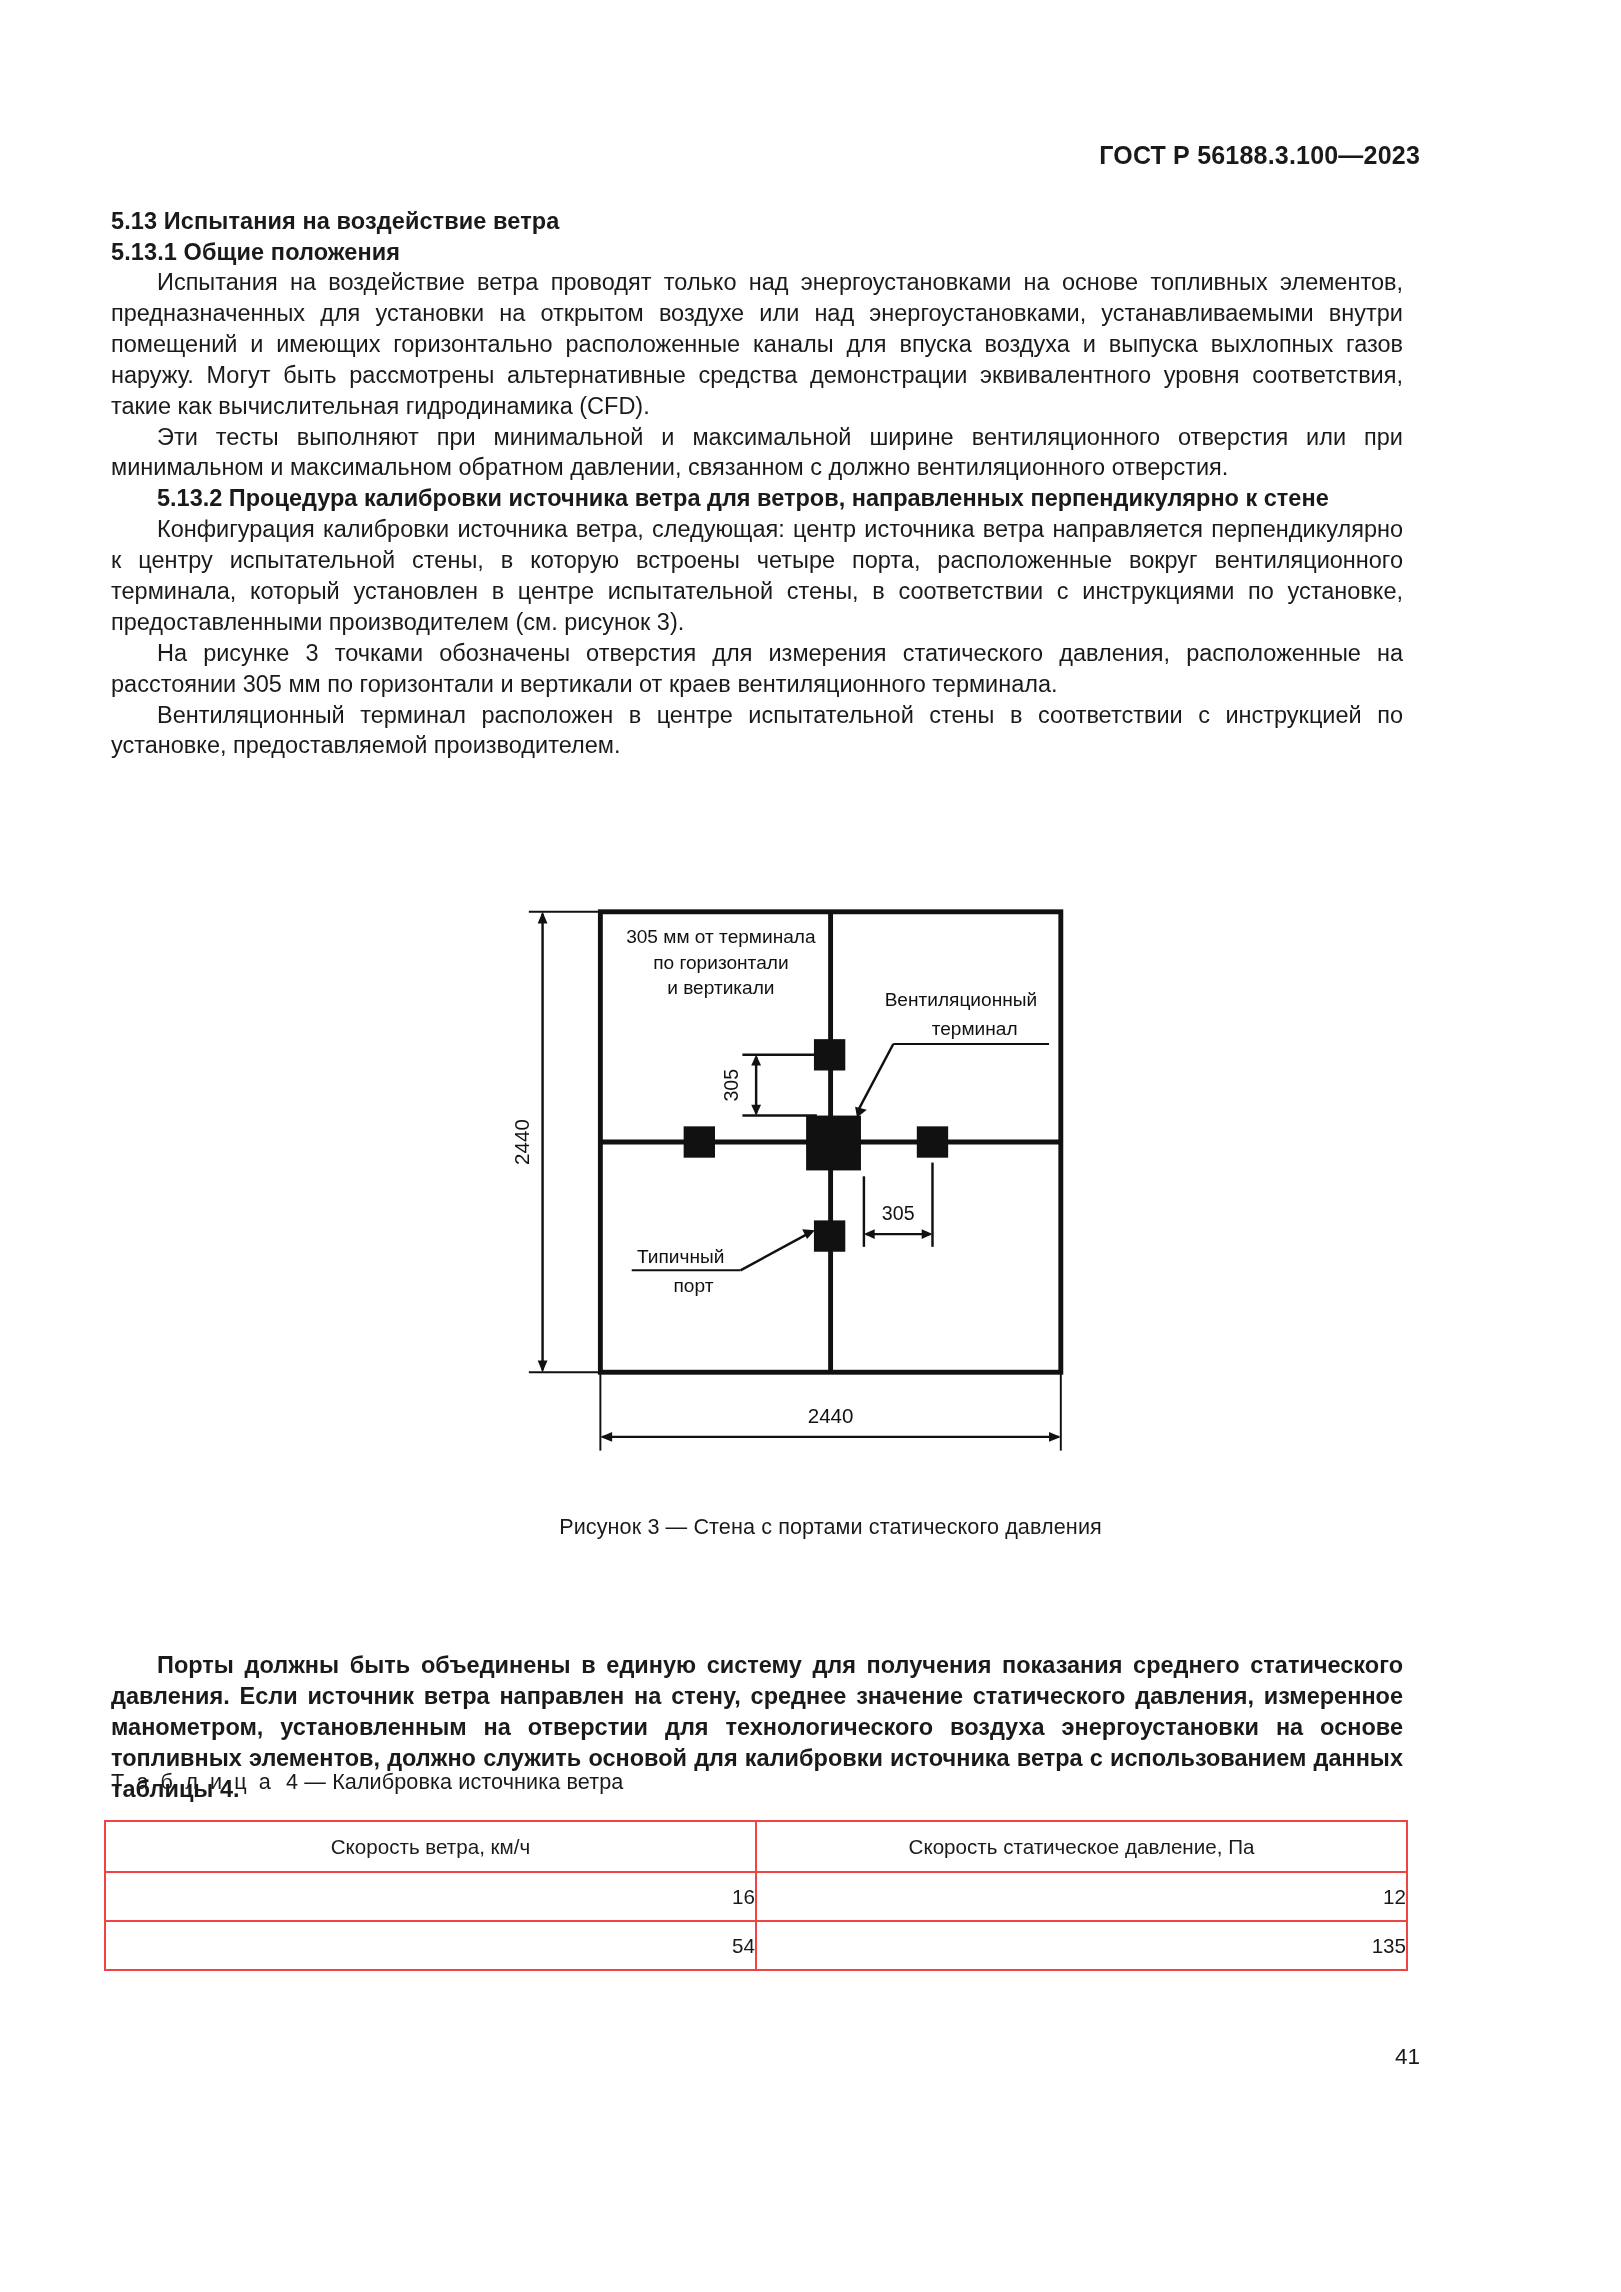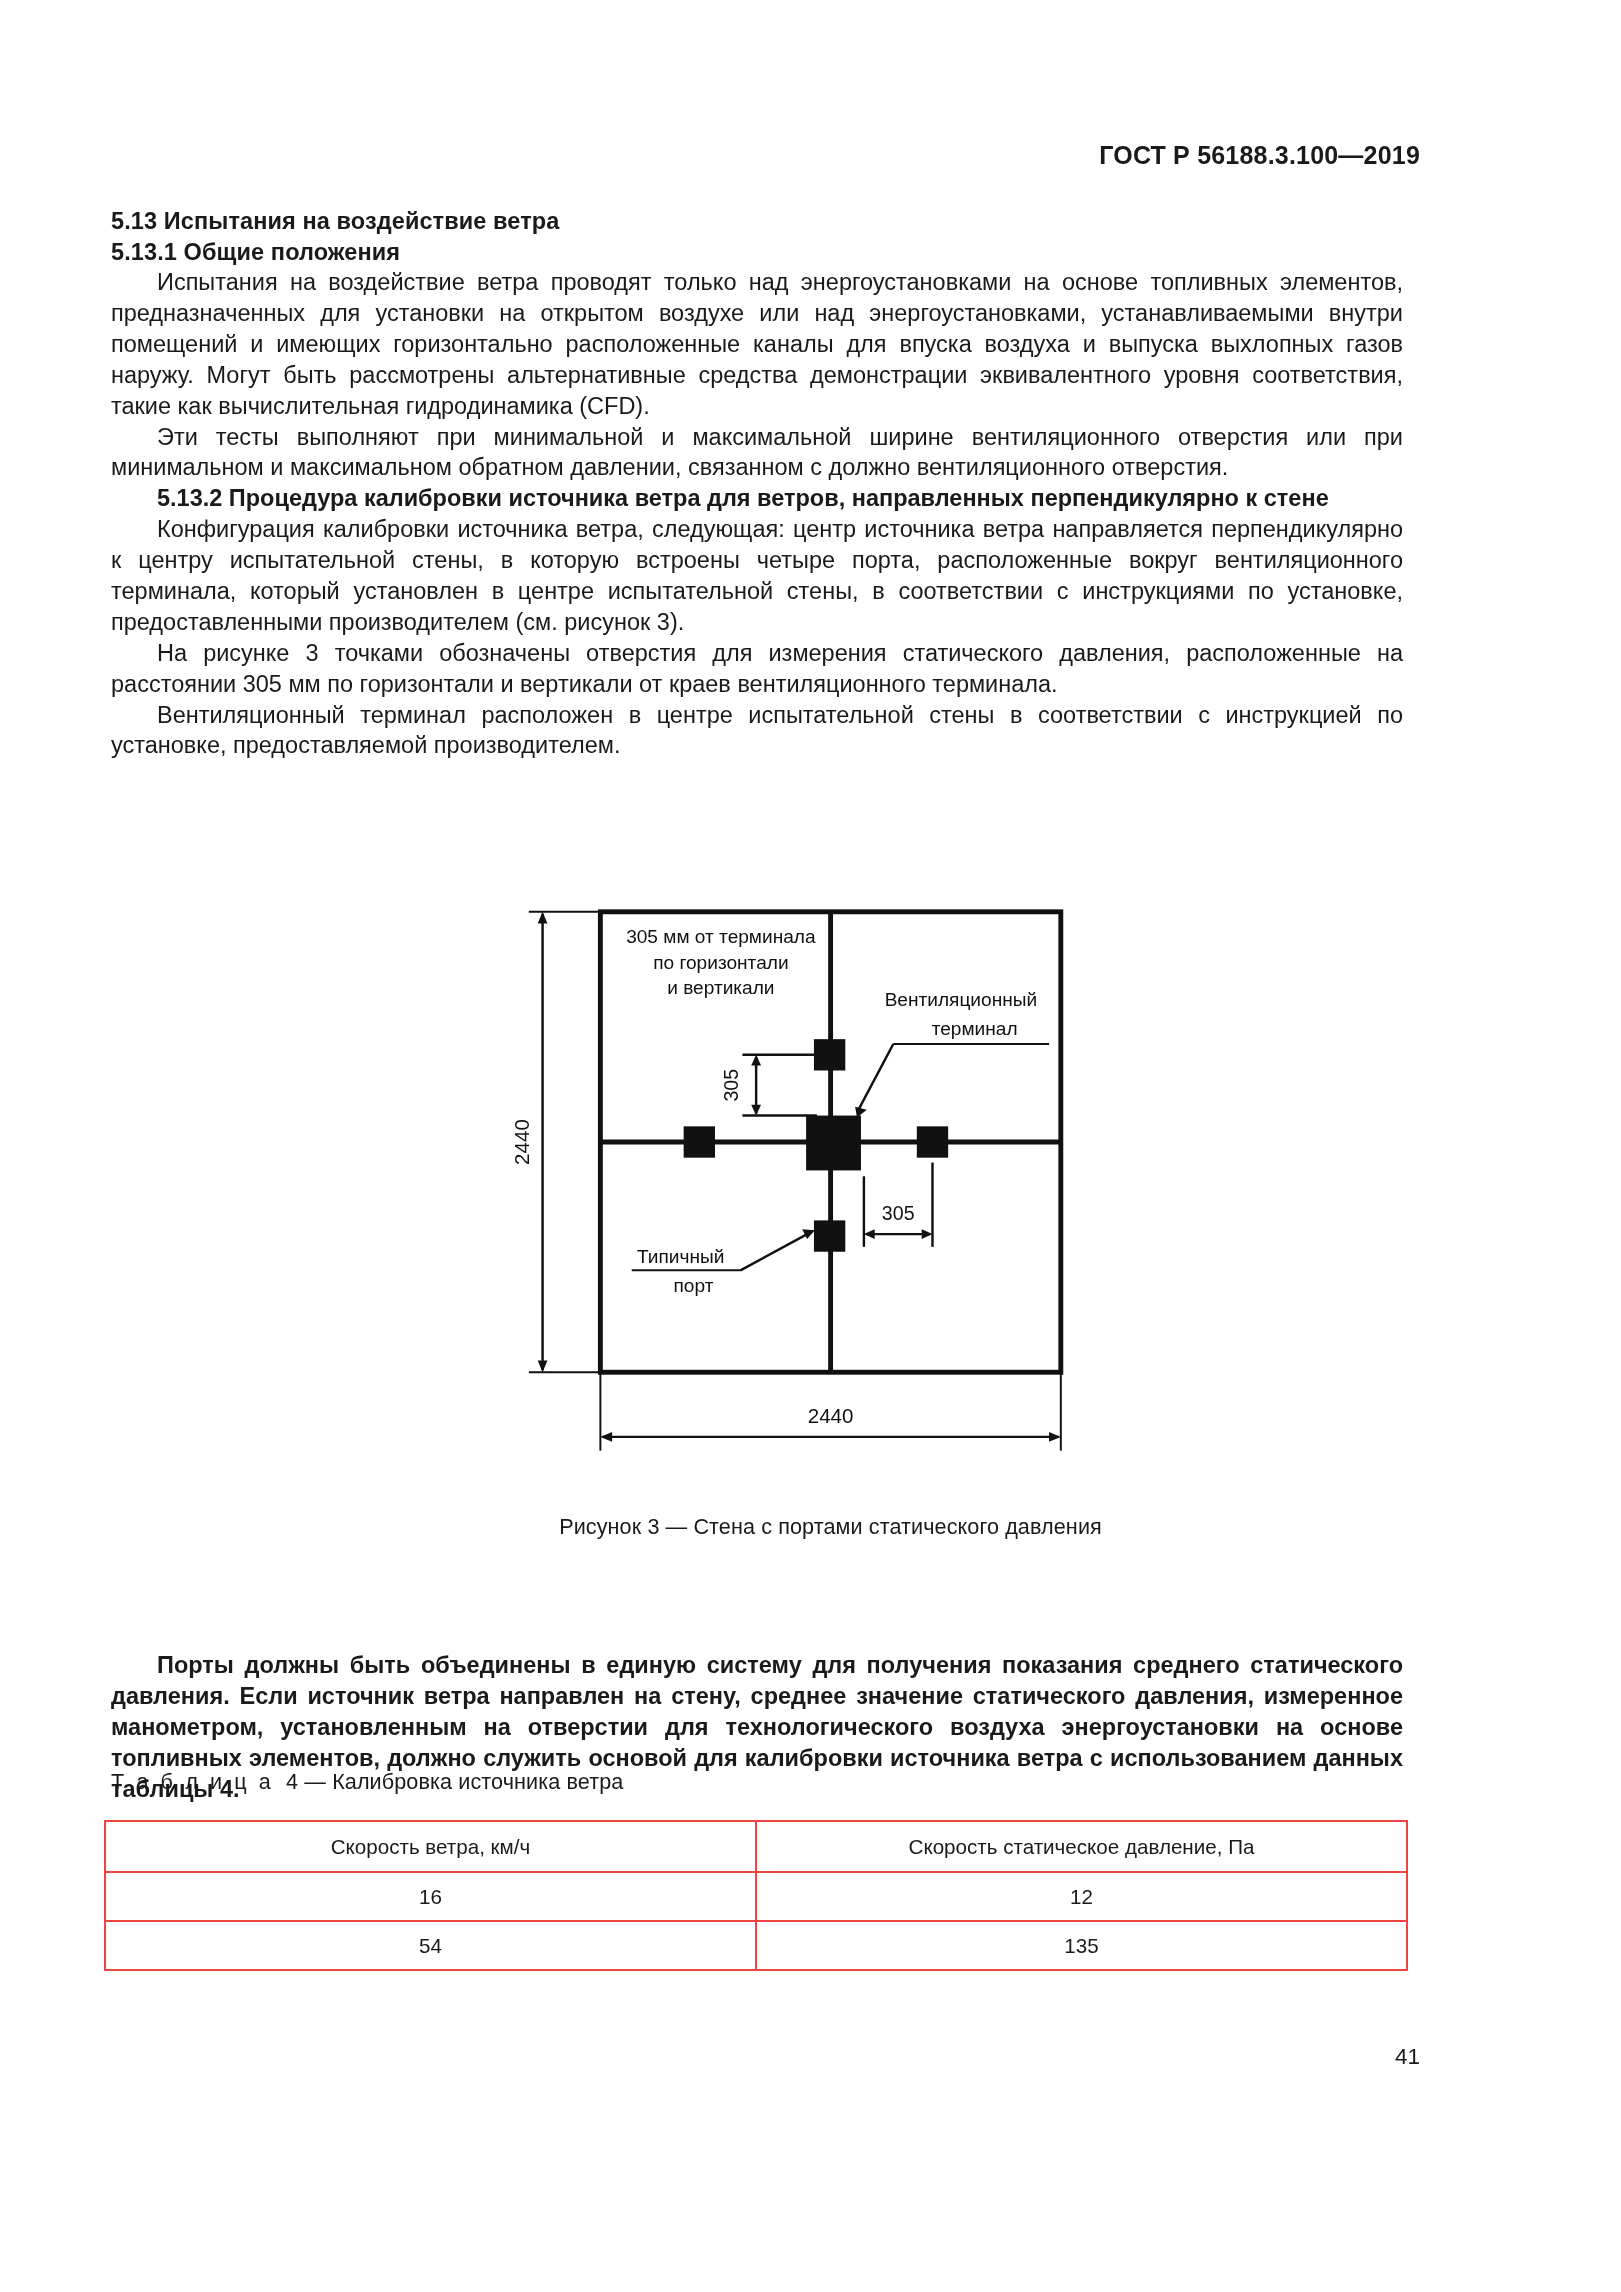--- a/index.html
+++ b/index.html
@@ -131,38 +131,38 @@
   }
   table.data td, table.data th {
     border: 2px solid #ef4444;
     text-align: center;
     font-weight: normal;
     padding: 0;
     height: 49px;
     vertical-align: middle;
   }
   table.data th { height: 49px; }
-  table.data td { height: 47px; }
+  table.data td { height: 47px; text-align: right; }
   table.data .col1 { width: 652px; }
   table.data .col2 { width: 652px; }
 
   
   .pagenum {
     position: absolute;
     right: 201px;
     top: 2044px;
     font-size: 22.5px;
   }
 </style>
 </head>
 <body>
 
 <div class="page">
 
-  <div class="header">ГОСТ Р 56188.3.100—2019</div>
+  <div class="header">ГОСТ Р 56188.3.100—2023</div>
 
   <div class="content">
 
     <h3 class="sec sec-gap-a">5.13 Испытания на воздействие ветра</h3>
 
     <h3 class="sec sec-gap-b">5.13.1 Общие положения</h3>
 
     <p class="body indent">Испытания на воздействие ветра проводят только над энергоустановками на основе топливных элементов, предназначенных для установки на открытом воздухе или над энергоустановками, устанавливаемыми внутри помещений и имеющих горизонтально расположенные каналы для впуска воздуха и выпуска выхлопных газов наружу. Могут быть рассмотрены альтернативные средства демонстрации эквивалентного уровня соответствия, такие как вычислительная гидродинамика (CFD).</p>
 
     <p class="body indent">Эти тесты выполняют при минимальной и максимальной ширине вентиляционного отверстия или при минимальном и максимальном обратном давлении, связанном с должно вентиляционного отверстия.</p>

